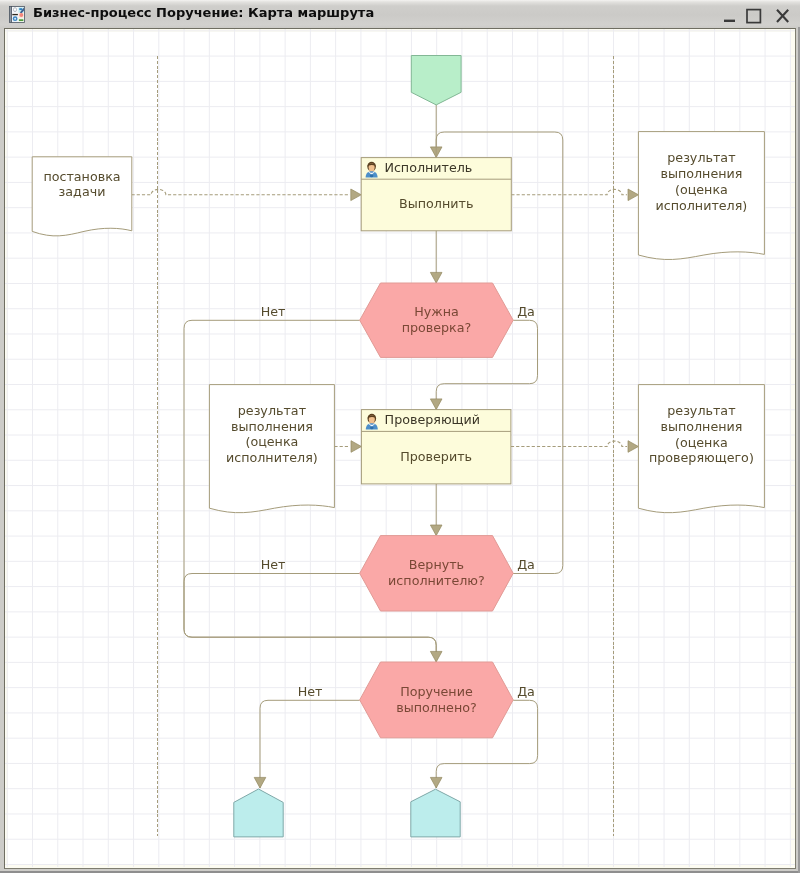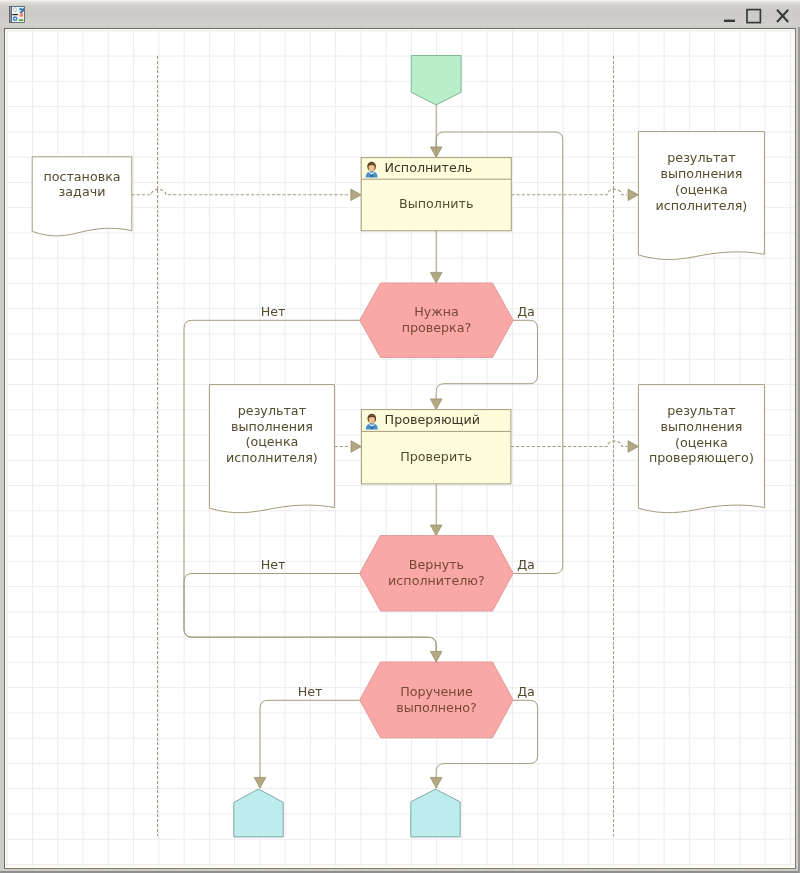--- a/index.html
+++ b/index.html
@@ -49,20 +49,21 @@
         <path d="M3.3,7.9 H8.9 V9.3 H3.3 Z" fill="#2b2a20"></path>
         <rect x="9.4" y="7.0" width="5.4" height="5.0" fill="#fbe6dd"></rect>
         <circle cx="12.3" cy="8.9" r="2.0" fill="#f2867c"></circle>
         <rect x="3.3" y="9.8" width="5.6" height="6.0" fill="#e6f0f8"></rect>
         <circle cx="6.1" cy="12.7" r="2.4" fill="#3f86c0"></circle>
         <circle cx="6.1" cy="12.7" r="1.0" fill="#d9ecf8"></circle>
         <rect x="9.4" y="12.3" width="5.4" height="3.5" fill="#e5f2e0"></rect>
         <rect x="9.9" y="13.3" width="4.4" height="1.7" fill="#4f9939"></rect>
       </svg>
     </div>
+    <div class="title-text">Бизнес-процесс Поручение: Карта маршрута</div>
     <div class="winbtn wb-min">
       <svg width="26" height="28" viewBox="0 0 26 28">
         <rect x="6" y="19.6" width="11" height="2.4" fill="#3a3a3a"></rect>
       </svg>
     </div>
     <div class="winbtn wb-max">
       <svg width="26" height="28" viewBox="0 0 26 28">
         <rect x="4.0" y="9.6" width="13.4" height="13.0" fill="none" stroke="#3a3a3a" stroke-width="1.7"></rect>
       </svg>
     </div>

